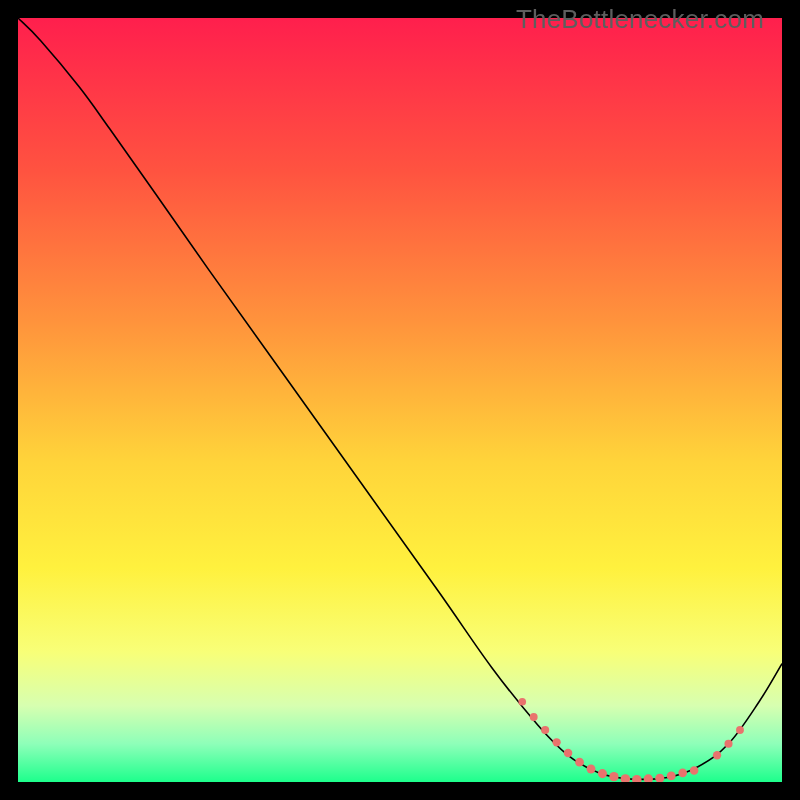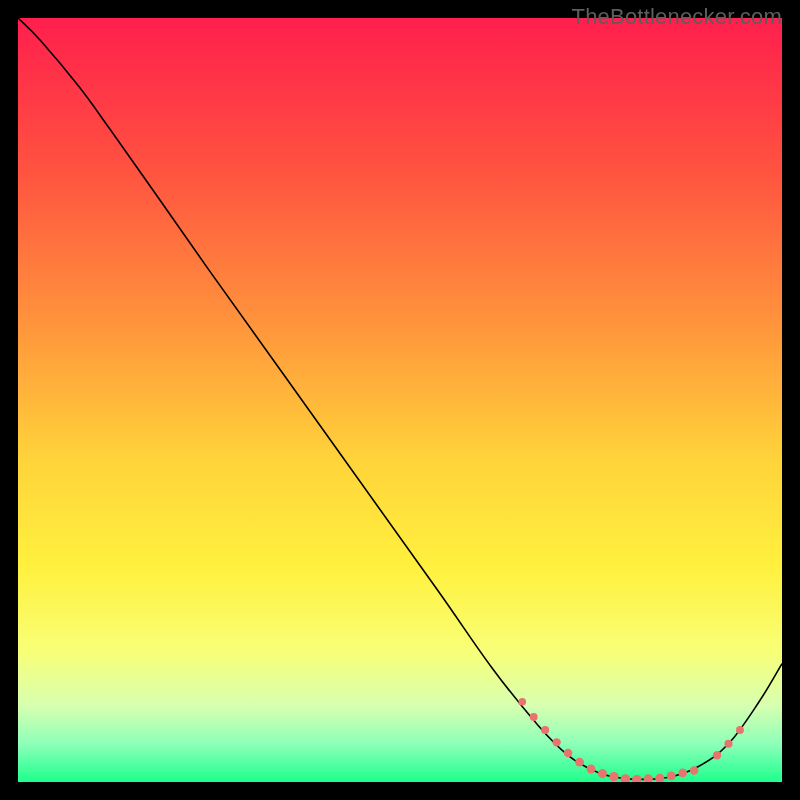--- a/index.html
+++ b/index.html
@@ -22,23 +22,23 @@
   .plot {
     position: absolute;
     left: 0;
     top: 0;
     width: 764px;
     height: 764px;
   }
   .watermark {
     position: absolute;
     top: 4px;
-    right: 18px;
+    right: 36px;
     color: #5e5e5e;
-    font-size: 22px;
+    font-size: 26px;
     font-weight: 500;
     letter-spacing: 0.2px;
     user-select: none;
   }
 </style>
 </head>
 <body>
 
 <div class="frame">
   <svg class="plot" viewBox="0 0 764 764" preserveAspectRatio="none">

